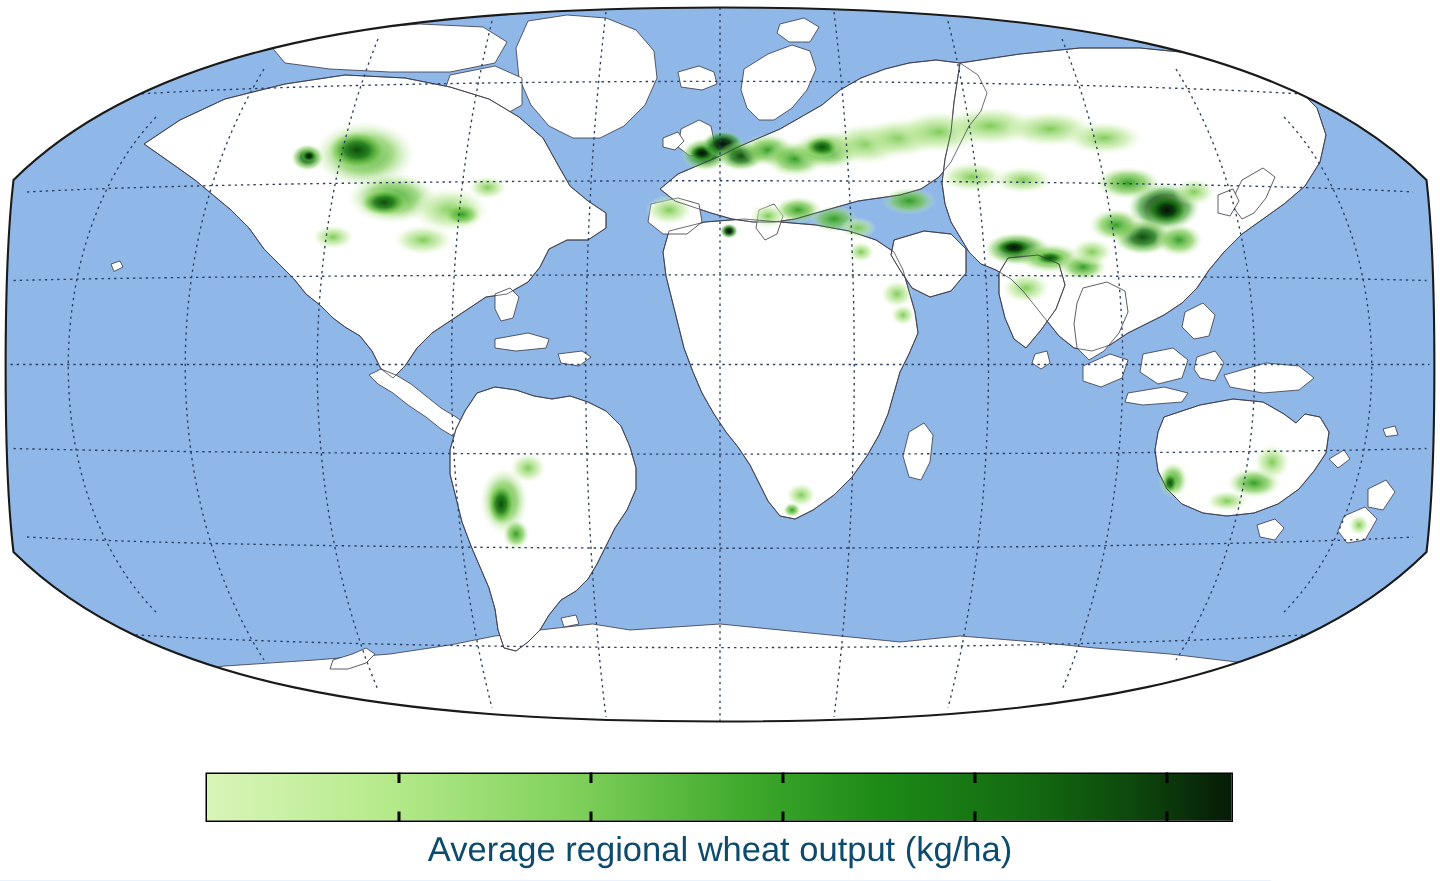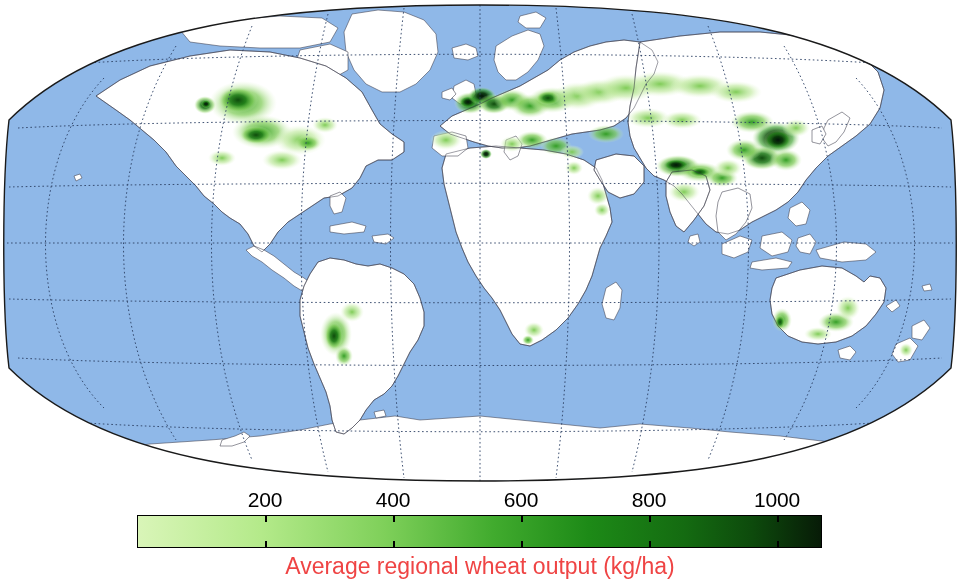--- a/index.html
+++ b/index.html
@@ -23,21 +23,21 @@
   #cb-bar-wrap{position:absolute;left:137px;top:28px;width:685px;height:33px;}
   #cb-gradient{position:absolute;left:0;top:0;width:685px;height:33px;
                border:1.5px solid #000;box-sizing:border-box;}
   #cb-ticks{position:absolute;left:0;top:0;width:685px;height:33px;pointer-events:none;}
   .cb-tick-top,.cb-tick-bot{position:absolute;width:1.5px;background:#000;}
   .cb-tick-top{top:0;height:7px;}
   .cb-tick-bot{bottom:0;height:7px;}
 
   #cb-caption{position:absolute;left:0;top:64px;width:960px;text-align:center;
               font-size:23px;line-height:30px;font-family:"Liberation Sans",sans-serif;
-              color:#ef4444;white-space:nowrap;}
+              color:#0c4a6e;white-space:nowrap;}
 
   .ocean{fill:#8fb8e8;}
   .land{fill:#ffffff;stroke:#3a3a4a;stroke-width:0.55;stroke-linejoin:round;}
   .graticule{fill:none;stroke:#2b3f63;stroke-width:0.9;stroke-dasharray:1.6 2.6;stroke-linecap:butt;}
   .frame{fill:none;stroke:#1a1a1a;stroke-width:1.4;}
 </style>
 </head>
 <body>
 
 <div id="figure">
@@ -347,27 +347,20 @@
                C 958 180, 958 310, 951 368
                C 860 458, 700 481, 480 481
                C 260 481, 100 458, 9 368
                C 2 310, 2 180, 9 120
                C 100 30, 260 5, 480 5 Z"></path>
     </svg>
   </div>
 
   <div id="colorbar-block">
 
-    <div id="cb-ticklabels">
-      <span class="cb-ticklabel" style="left:265px;">200</span>
-      <span class="cb-ticklabel" style="left:393px;">400</span>
-      <span class="cb-ticklabel" style="left:521px;">600</span>
-      <span class="cb-ticklabel" style="left:649px;">800</span>
-      <span class="cb-ticklabel" style="left:777px;">1000</span>
-    </div>
 
     <div id="cb-bar-wrap">
       <div id="cb-gradient" style="background: linear-gradient(to right, rgb(217, 245, 184) 0%, rgb(180, 234, 138) 18%, rgb(127, 208, 90) 36%, rgb(65, 171, 46) 52%, rgb(29, 138, 23) 66%, rgb(20, 107, 17) 80%, rgb(13, 74, 12) 90%, rgb(7, 27, 7) 100%);"></div>
       <div id="cb-ticks">
         <div class="cb-tick-top" style="left:128px;"></div>
         <div class="cb-tick-bot" style="left:128px;"></div>
         <div class="cb-tick-top" style="left:256px;"></div>
         <div class="cb-tick-bot" style="left:256px;"></div>
         <div class="cb-tick-top" style="left:384px;"></div>
         <div class="cb-tick-bot" style="left:384px;"></div>

